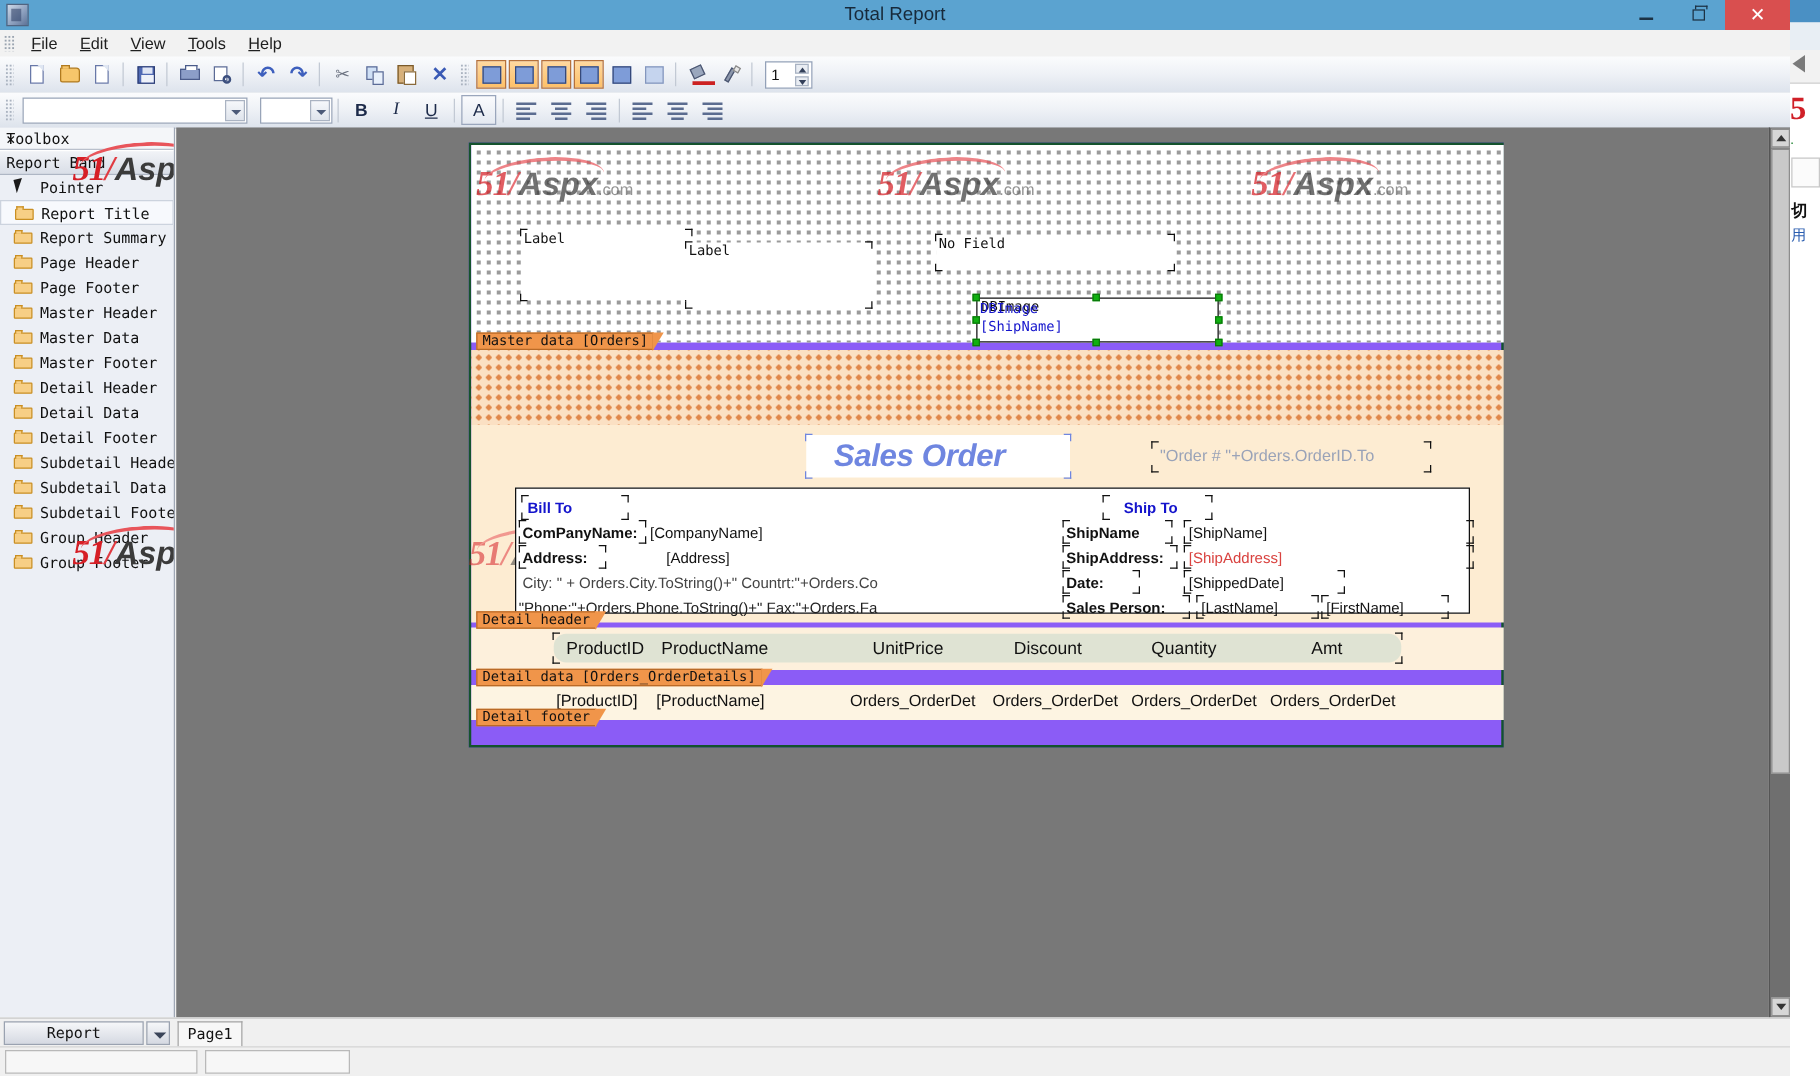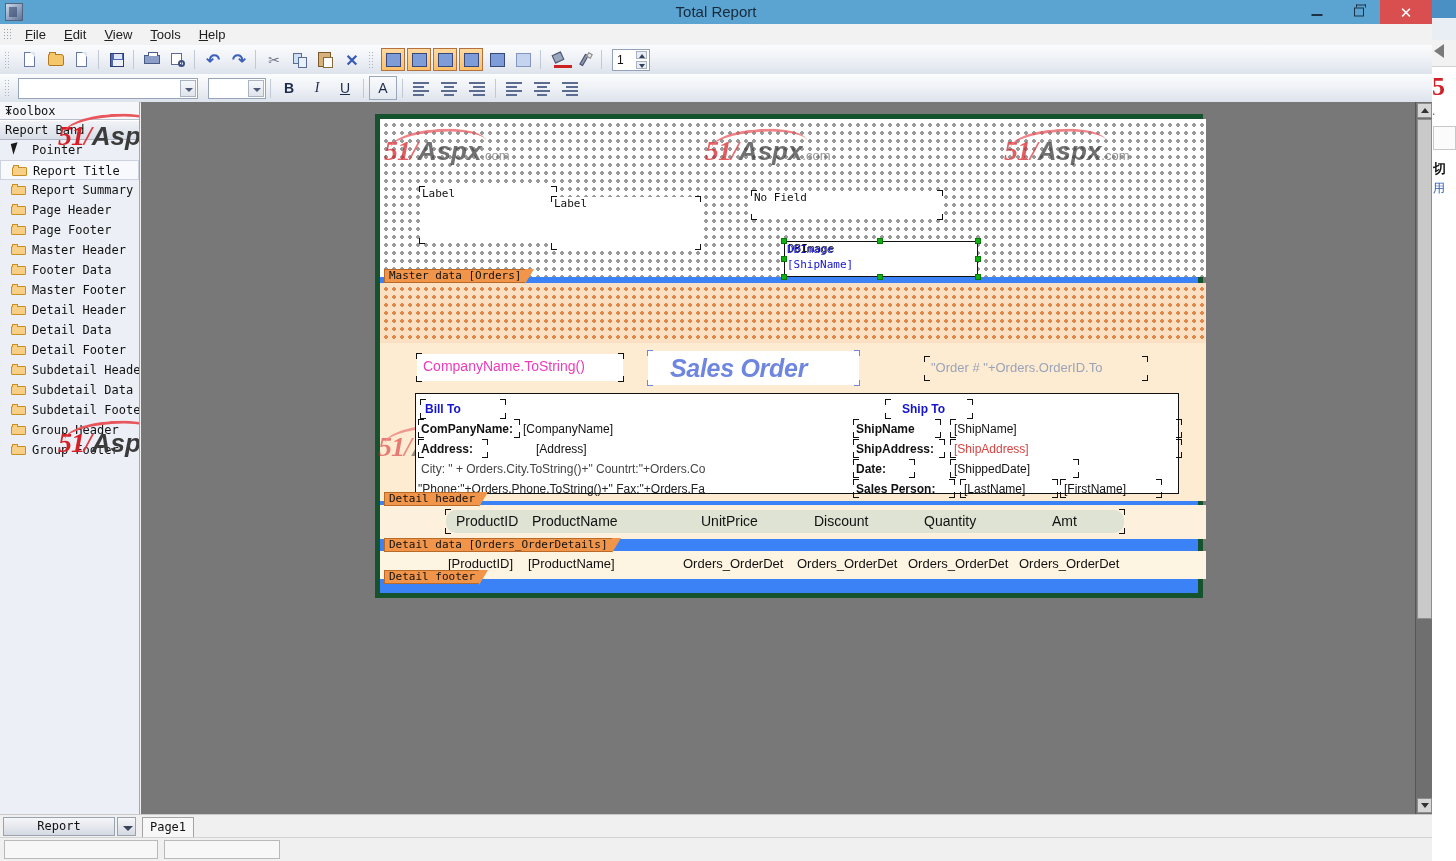--- a/index.html
+++ b/index.html
@@ -132,21 +132,21 @@
   .wm .n51{font:italic bold 28px "Liberation Serif",serif;color:#d61f26;letter-spacing:-1px;margin-top:39px;}
   .wm .slash{font:italic bold 28px "Liberation Serif",serif;color:#e03a41;}
   .wm .aspx{font:italic bold 26px "Liberation Sans",sans-serif;color:#3b3b3b;}
   .wm .dc{font:13px "Liberation Sans",sans-serif;color:#6b6b6b;}
   .wm .swoosh{position:absolute;left:6px;top:-6px;width:96px;height:16px;border-top:3px solid #e8555b;border-radius:60%/100% 100% 0 0;transform:rotate(-4deg);}
   .wm.soft{opacity:.72;}
   .wm.softer{opacity:.55;}
 
   
   .docarea{position:absolute;left:141px;top:102px;width:1274px;height:712px;background:#787878;overflow:hidden;}
-  .page{position:absolute;left:234px;top:12px;width:828px;height:484px;background:#3b82f6;border:5px solid #14532d;box-sizing:border-box;}
+  .page{position:absolute;left:234px;top:12px;width:828px;height:484px;background:#8b5cf6;border:2px solid #14532d;box-sizing:border-box;}
   .band{position:absolute;left:0;width:826px;box-sizing:border-box;}
   .band.peach{background:#fbe0c3;}
   .band.peach .dots{position:absolute;inset:0;background-image:radial-gradient(#e0874a 36%,transparent 37%);background-size:8px 8px;background-position:2px 2px;}
   .band.cream{background:#fdecd2;}
   .band.cream2{background:#fdf0dc;}
   .band.white-dots .dots{position:absolute;inset:0;background-image:radial-gradient(#9a9a9a 34%,transparent 35%);background-size:8px 8px;background-position:2px 2px;}
   .band-tag{position:absolute;height:14px;background:#f0954a;border:1px solid #b96a27;box-sizing:border-box;
      font:11px "DejaVu Sans Mono",monospace;color:#111;line-height:12px;padding:0 4px;white-space:nowrap;z-index:6;}
   .band-tag:after{content:"";position:absolute;right:-9px;top:-1px;width:0;height:0;
      border-left:9px solid #f0954a;border-bottom:15px solid transparent;}
@@ -438,21 +438,21 @@
       <div class="tb-item">
           <i class="ic-folder"></i>
           <span class="lbl">Page Footer</span>
         </div>
       <div class="tb-item">
           <i class="ic-folder"></i>
           <span class="lbl">Master Header</span>
         </div>
       <div class="tb-item">
           <i class="ic-folder"></i>
-          <span class="lbl">Footer Data</span>
+          <span class="lbl">Master Data</span>
         </div>
       <div class="tb-item">
           <i class="ic-folder"></i>
           <span class="lbl">Master Footer</span>
         </div>
       <div class="tb-item">
           <i class="ic-folder"></i>
           <span class="lbl">Detail Header</span>
         </div>
       <div class="tb-item">
@@ -559,27 +559,20 @@
         <div class="wm softer" style="left:-2px;top:88px;">
           <span class="swoosh"></span><span class="n51">51</span><span class="slash">/</span><span class="aspx">Aspx</span><span class="dc">.com</span>
         </div>
         <div class="wm softer" style="left:305px;top:88px;">
           <span class="swoosh"></span><span class="n51">51</span><span class="slash">/</span><span class="aspx">Aspx</span><span class="dc">.com</span>
         </div>
         <div class="wm softer" style="left:600px;top:88px;">
           <span class="swoosh"></span><span class="n51">51</span><span class="slash">/</span><span class="aspx">Aspx</span><span class="dc">.com</span>
         </div>
 
-        <div class="ctl" style="left:37px;top:11px;width:206px;height:27px;background:#fff;">
-          <i class="c tl"></i>
-            <i class="c tr"></i>
-            <i class="c bl"></i>
-            <i class="c br"></i>
-          <span class="t lbl-pink" style="top:4px;left:6px;">CompanyName.ToString()</span>
-        </div>
 
         <div class="title-sales" style="left:268px;top:8px;width:211px;height:34px;">
           <i class="c tl" style="position:absolute;left:-1px;top:-1px;width:5px;height:5px;border-left:1px solid #6f86e0;border-top:1px solid #6f86e0;"></i>
           <i class="c tr" style="position:absolute;right:-1px;top:-1px;width:5px;height:5px;border-right:1px solid #6f86e0;border-top:1px solid #6f86e0;"></i>
           <i class="c bl" style="position:absolute;left:-1px;bottom:-1px;width:5px;height:5px;border-left:1px solid #6f86e0;border-bottom:1px solid #6f86e0;"></i>
           <i class="c br" style="position:absolute;right:-1px;bottom:-1px;width:5px;height:5px;border-right:1px solid #6f86e0;border-bottom:1px solid #6f86e0;"></i>
           <span class="txt" style="position:absolute;left:22px;top:3px;">Sales Order</span>
         </div>
 
         <div class="ctl" style="left:545px;top:14px;width:222px;height:23px;">

